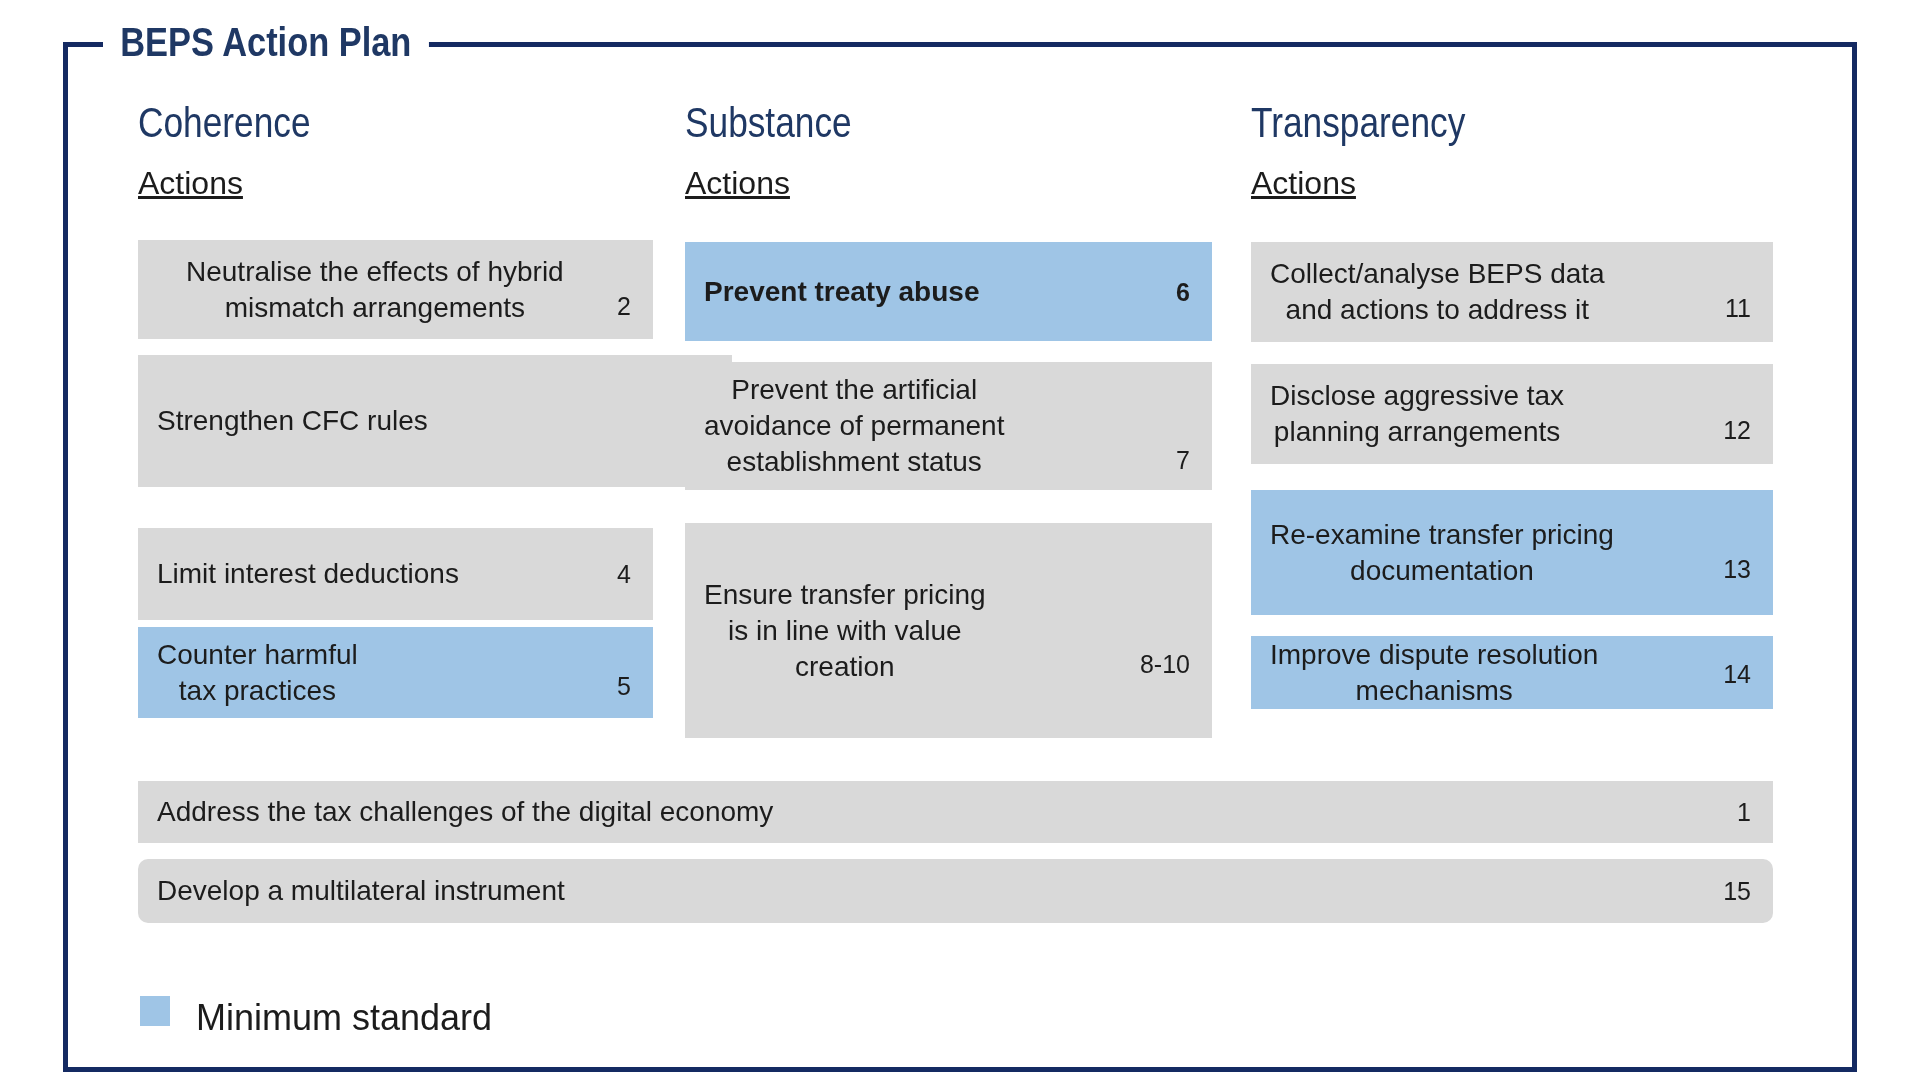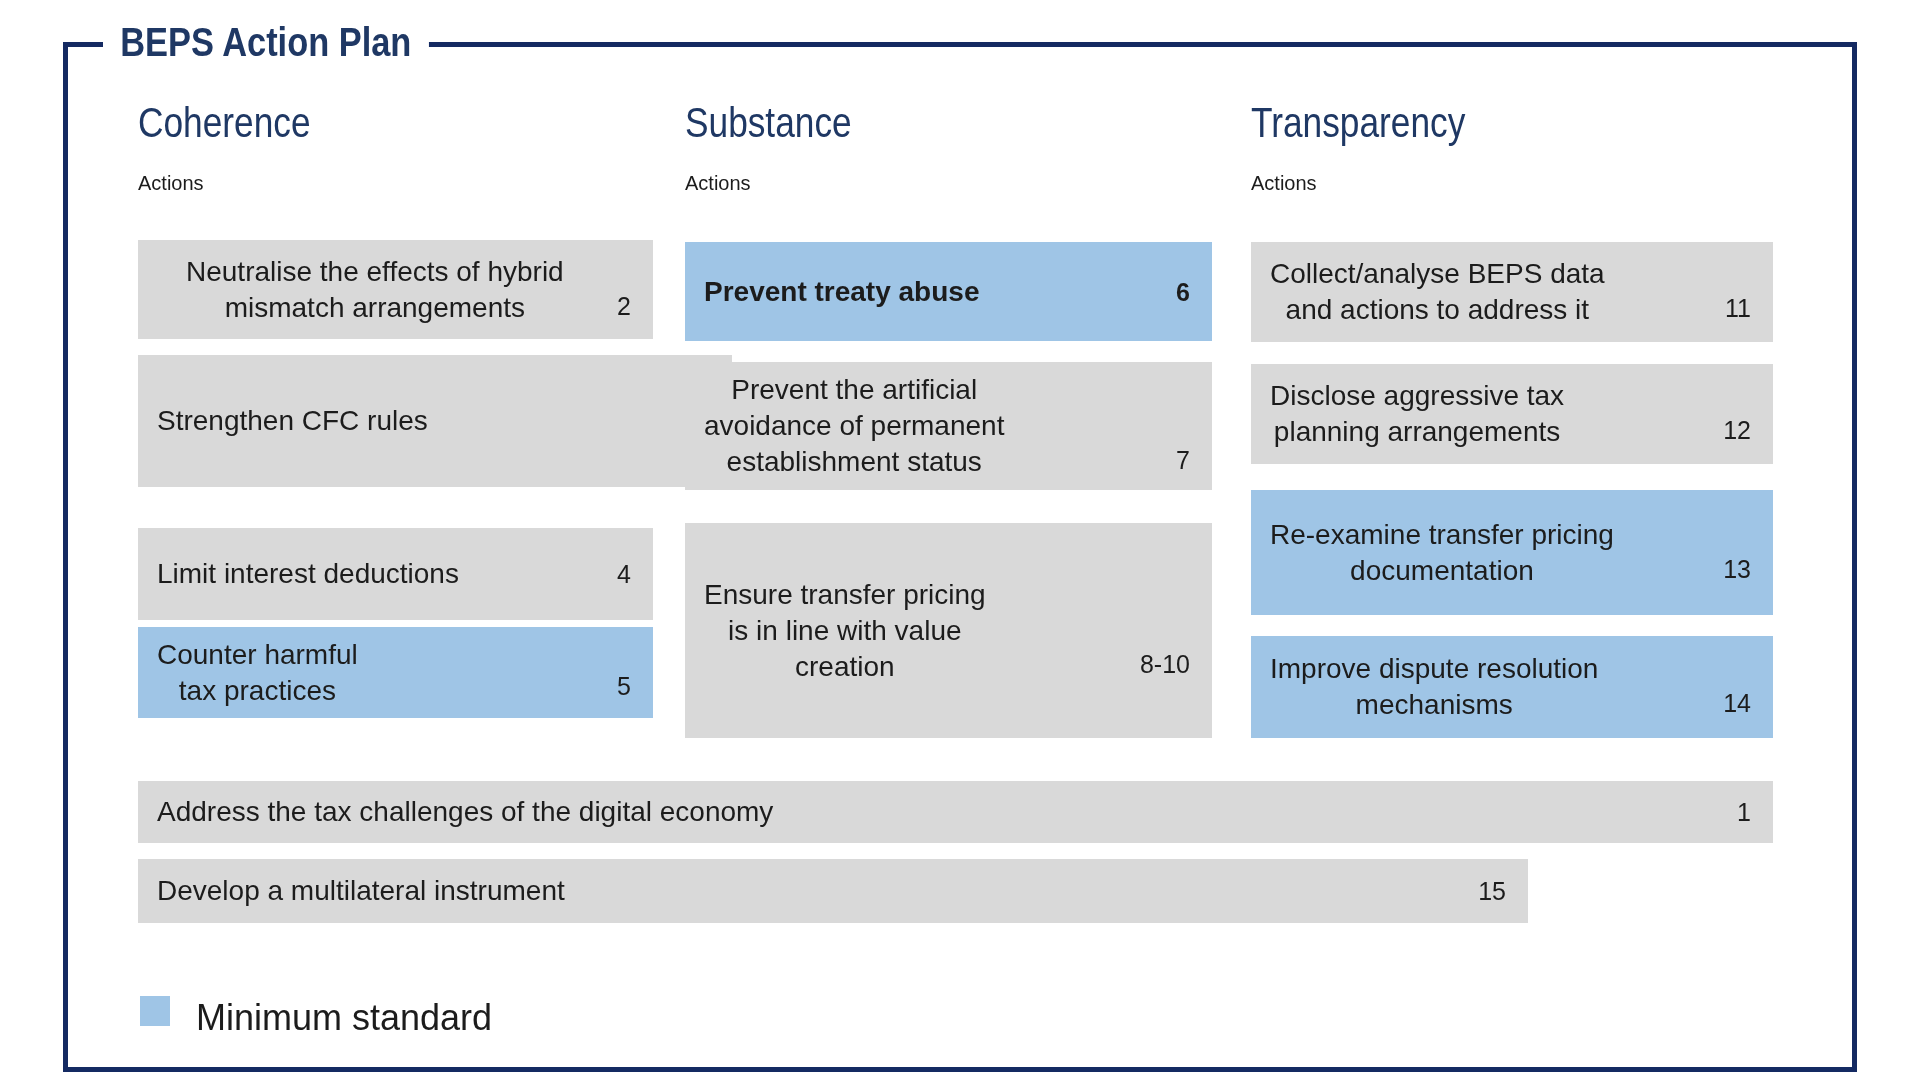--- a/index.html
+++ b/index.html
@@ -13,21 +13,21 @@
   }
   .title{
     position:absolute;left:103px;top:15px;height:54px;line-height:54px;
     padding:0 20px;background:#ffffff;font-size:40px;font-weight:bold;
     color:#1f3864;transform:scaleX(.86);transform-origin:0 50%;white-space:nowrap;
   }
   .col-header{
     position:absolute;font-size:43px;color:#1f3864;white-space:nowrap;
     transform:scaleX(.82);transform-origin:0 50%;line-height:52px;
   }
-  .col-sub{position:absolute;font-size:20px;color:#1c1c1c;line-height:34px;white-space:nowrap;}
+  .col-sub{position:absolute;font-size:32px;color:#1c1c1c;line-height:34px;white-space:nowrap;text-decoration:underline;}
   .abox{
     position:absolute;display:flex;align-items:center;box-sizing:border-box;
     padding:8px 74px 8px 19px;font-size:28px;line-height:36px;color:#1c1c1c;
   }
   .abox .lbl{white-space:pre-line;}
   .standard{background:#d9d9d9;}
   .min-standard{background:#9fc5e6;}
   .num{position:absolute;right:22px;font-size:25px;color:#1c1c1c;white-space:nowrap;}
   .num.center{top:50%;transform:translateY(-50%);}
   .num.bl{bottom:var(--nb,14px);}
@@ -95,31 +95,31 @@
   <div class="abox standard" style="left:1251px;top:364px;width:522px;height:100px;">
     <span class="lbl">Disclose aggressive tax
 planning arrangements</span>
     <span class="num bl" style="--nb:16px;">12</span>
   </div>
   <div class="abox min-standard" style="left:1251px;top:490px;width:522px;height:125px;">
     <span class="lbl">Re-examine transfer pricing
 documentation</span>
     <span class="num bl" style="--nb:28px;">13</span>
   </div>
-  <div class="abox min-standard" style="left:1251px;top:636px;width:522px;height:102px;">
+  <div class="abox min-standard" style="left:1251px;top:636px;width:522px;height:73px;">
     <span class="lbl">Improve dispute resolution
 mechanisms</span>
     <span class="num bl" style="--nb:17px;">14</span>
   </div>
 
   <div class="abox standard" style="left:138px;top:781px;width:1635px;height:62px;">
     <span class="lbl">Address the tax challenges of the digital economy</span>
     <span class="num center">1</span>
   </div>
-  <div class="abox standard" style="left:138px;top:859px;width:1390px;height:64px;">
+  <div class="abox standard" style="left:138px;top:859px;width:1635px;height:64px;border-radius:10px;">
     <span class="lbl">Develop a multilateral instrument</span>
     <span class="num center">15</span>
   </div>
 
   <div class="legend-swatch"></div>
   <div class="legend-label">Minimum standard</div>
 
 </div>
 
 </body></html>

